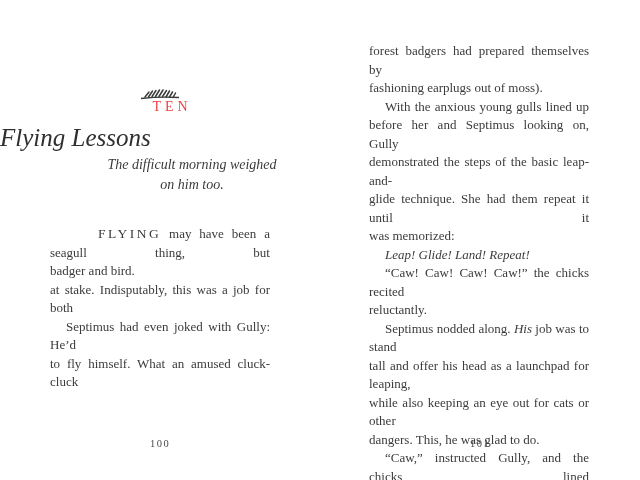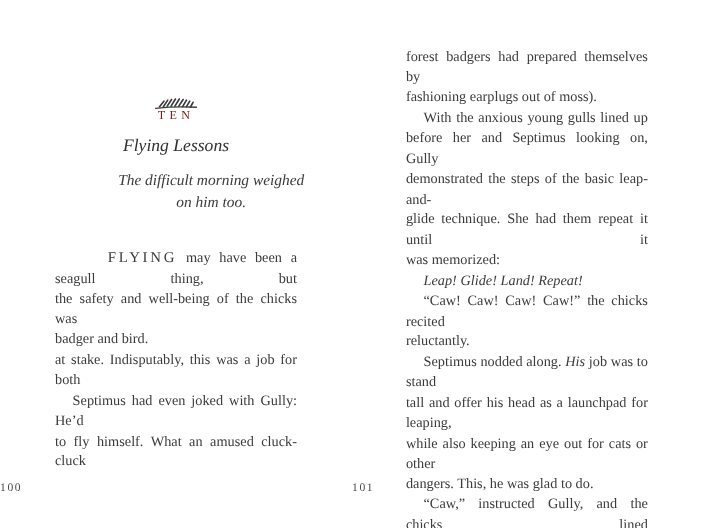--- a/index.html
+++ b/index.html
@@ -18,27 +18,28 @@
     background: #ffffff;
     color: #3b3b3b;
   }
   .page { position: absolute; top: 0; height: 352px; font-family: Liberation Serif, serif; }
   .page.left  { left: 0;   width: 320px; }
   .page.right { left: 320px; width: 320px; }
   .ornament-wrap { position: absolute; top: 86px; left: 0; width: 320px; text-align: center; }
   .chapter-number {
     position: absolute; top: 99px; left: 0; width: 320px;
     text-align: center;
-    font-size: 11px; letter-spacing: 4px;
-    color: #7f1d1d;
+    font-size: 14px; letter-spacing: 4px;
+    color: #ef4444;
+    padding-left: 12px;
   }
   .chapter-title {
     position: absolute; top: 124px; left: 0; width: 320px;
-    text-align: center; margin: 0;
-    font-size: 16px; font-weight: normal; font-style: italic;
+    margin: 0;
+    font-size: 25px; font-weight: normal; font-style: italic;
     color: #2f2f2f;
   }
   .chapter-subtitle {
     position: absolute; top: 155px; left: 0; width: 320px;
     text-align: center;
     font-size: 14px; font-style: italic; line-height: 19.5px;
     color: #3a3a3a;
     margin-left: 32px;
   }
 
@@ -55,21 +56,21 @@
 
   .line { text-align: justify; text-align-last: justify; }
   .line.para-end { text-align-last: left; }
   .line.indent { text-indent: 16px; }
   .italic { font-style: italic; }
   .caps { letter-spacing: 2.5px; font-size: 13.5px; margin-left: 48px; }
 
   
   .folio {
     position: absolute; top: 438px; left: 0; width: 320px;
-    text-align: left;
+    text-align: center;
     font-size: 10.5px; letter-spacing: 1.5px;
     color: #4a4a4a;
   }
   .feather { display: inline-block; }
 </style>
 </head>
 <body>
 
 <div class="spread">
 
@@ -96,21 +97,20 @@
 
     <h1 class="chapter-title">Flying Lessons</h1>
 
     <div class="chapter-subtitle" id="left-subtitle">
         <div>The difficult morning weighed</div>
         <div>on him too.</div>
       </div>
 
     <div class="body-col left-body" id="left-body">
         <div class="line"><span class="caps">FLYING</span><span> may have been a seagull thing, but</span></div>
-        <div class="line"><span>the safety and well-being of the chicks was</span></div>
         <div class="line para-end"><span>badger and bird.</span></div>
         <div class="line"><span>at stake. Indisputably, this was a job for both</span></div>
         <div class="line indent"><span>Septimus had even joked with Gully: He’d</span></div>
         <div class="line"><span>to fly himself. What an amused cluck-cluck</span></div>
       </div>
 
     <div class="folio">100</div>
   </section>
 
   <section class="page right">

